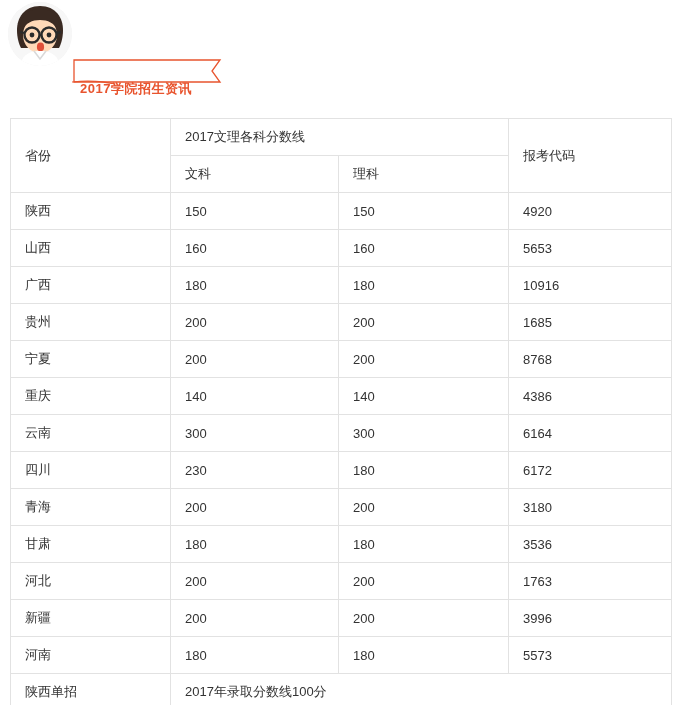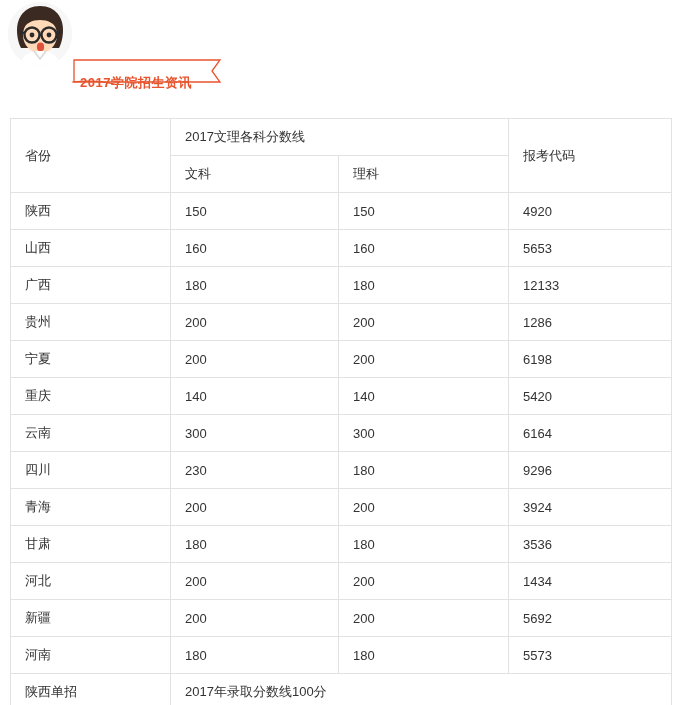--- a/index.html
+++ b/index.html
@@ -35,21 +35,21 @@
   .banner {
     position: absolute;
     left: 72px;
     top: 58px;
     width: 150px;
     height: 26px;
   }
   .banner-text {
     position: absolute;
     left: 80px;
-    top: 74px;
+    top: 80px;
     font-size: 13px;
     font-weight: bold;
     color: #e8542e;
     letter-spacing: 0.5px;
     white-space: nowrap;
   }
 
   
   .table-wrap {
     position: absolute;
@@ -152,75 +152,75 @@
       <tr>
         <td class="province-cell">山西</td>
         <td>160</td>
         <td>160</td>
         <td>5653</td>
       </tr>
       <tr>
         <td class="province-cell">广西</td>
         <td>180</td>
         <td>180</td>
-        <td>12133</td>
+        <td>10916</td>
       </tr>
       <tr>
         <td class="province-cell">贵州</td>
         <td>200</td>
         <td>200</td>
-        <td>1286</td>
+        <td>1685</td>
       </tr>
       <tr>
         <td class="province-cell">宁夏</td>
         <td>200</td>
         <td>200</td>
-        <td>6198</td>
+        <td>8768</td>
       </tr>
       <tr>
         <td class="province-cell">重庆</td>
         <td>140</td>
         <td>140</td>
-        <td>5420</td>
+        <td>4386</td>
       </tr>
       <tr>
         <td class="province-cell">云南</td>
         <td>300</td>
         <td>300</td>
         <td>6164</td>
       </tr>
       <tr>
         <td class="province-cell">四川</td>
         <td>230</td>
         <td>180</td>
-        <td>9296</td>
+        <td>6172</td>
       </tr>
       <tr>
         <td class="province-cell">青海</td>
         <td>200</td>
         <td>200</td>
-        <td>3924</td>
+        <td>3180</td>
       </tr>
       <tr>
         <td class="province-cell">甘肃</td>
         <td>180</td>
         <td>180</td>
         <td>3536</td>
       </tr>
       <tr>
         <td class="province-cell">河北</td>
         <td>200</td>
         <td>200</td>
-        <td>1434</td>
+        <td>1763</td>
       </tr>
       <tr>
         <td class="province-cell">新疆</td>
         <td>200</td>
         <td>200</td>
-        <td>5692</td>
+        <td>3996</td>
       </tr>
       <tr>
         <td class="province-cell">河南</td>
         <td>180</td>
         <td>180</td>
         <td>5573</td>
       </tr>
       <tr>
         <td class="province-cell">陕西单招</td>
         <td class="merged-note" colspan="3">2017年录取分数线100分</td>

